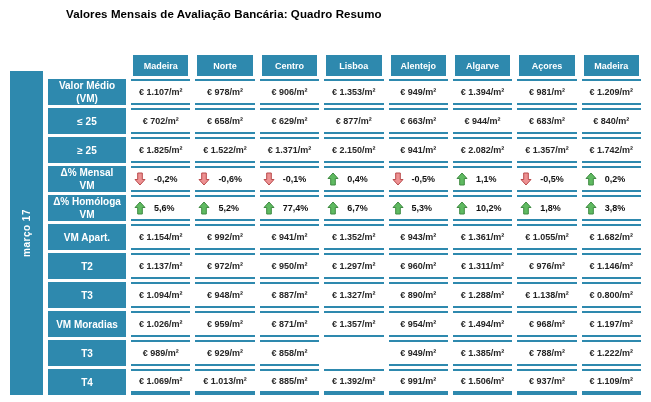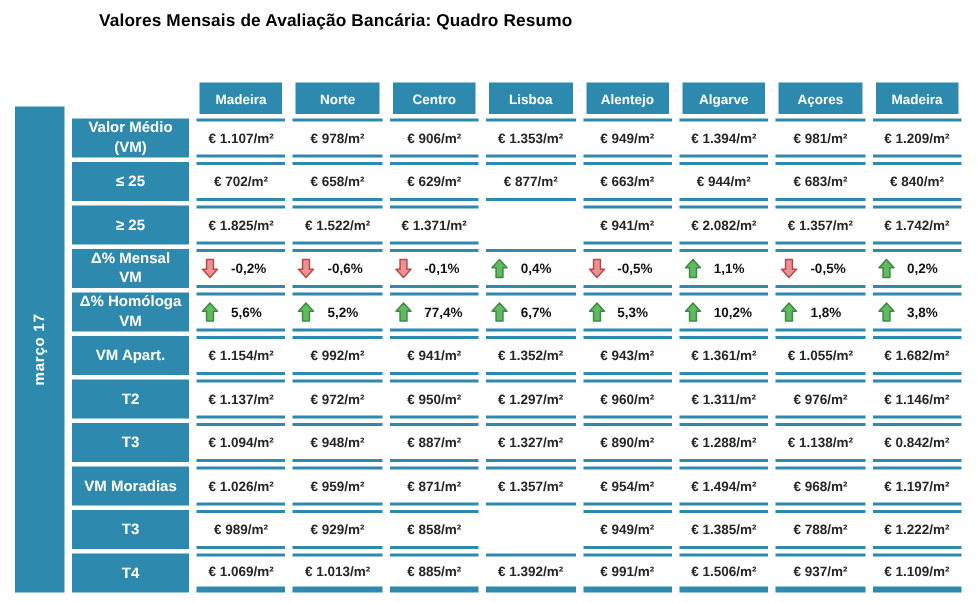--- a/index.html
+++ b/index.html
@@ -82,20 +82,21 @@
     <div class="cell" style="grid-area: 3 / 5;">€ 629/m²</div>
     <div class="cell" style="grid-area: 3 / 6;">€ 877/m²</div>
     <div class="cell" style="grid-area: 3 / 7;">€ 663/m²</div>
     <div class="cell" style="grid-area: 3 / 8;">€ 944/m²</div>
     <div class="cell" style="grid-area: 3 / 9;">€ 683/m²</div>
     <div class="cell" style="grid-area: 3 / 10;">€ 840/m²</div>
     <div class="row-label" style="grid-row: 4;">≥ 25</div>
     <div class="cell" style="grid-area: 4 / 3;">€ 1.825/m²</div>
     <div class="cell" style="grid-area: 4 / 4;">€ 1.522/m²</div>
     <div class="cell" style="grid-area: 4 / 5;">€ 1.371/m²</div>
+    <div class="cell" style="grid-area: 4 / 6;">€ 2.150/m²</div>
     <div class="cell" style="grid-area: 4 / 7;">€ 941/m²</div>
     <div class="cell" style="grid-area: 4 / 8;">€ 2.082/m²</div>
     <div class="cell" style="grid-area: 4 / 9;">€ 1.357/m²</div>
     <div class="cell" style="grid-area: 4 / 10;">€ 1.742/m²</div>
     <div class="row-label" style="grid-row: 5;">Δ% Mensal VM</div>
     <div class="cell delta" style="grid-area: 5 / 3;">
       <span class="trend-icon">
         <svg width="12" height="14" viewBox="0 0 12 14">
           <path d="M6 13 L1 7.5 H3.7 V1 H8.3 V7.5 H11 Z" fill="#ED9192" stroke="#B94A4B" stroke-width="1" stroke-linejoin="round"></path>
         </svg>
@@ -242,21 +243,21 @@
     <div class="cell" style="grid-area: 8 / 9; text-align: right;">€ 976/m²</div>
     <div class="cell" style="grid-area: 8 / 10;">€ 1.146/m²</div>
     <div class="row-label" style="grid-row: 9;">T3</div>
     <div class="cell" style="grid-area: 9 / 3;">€ 1.094/m²</div>
     <div class="cell" style="grid-area: 9 / 4;">€ 948/m²</div>
     <div class="cell" style="grid-area: 9 / 5;">€ 887/m²</div>
     <div class="cell" style="grid-area: 9 / 6;">€ 1.327/m²</div>
     <div class="cell" style="grid-area: 9 / 7;">€ 890/m²</div>
     <div class="cell" style="grid-area: 9 / 8;">€ 1.288/m²</div>
     <div class="cell" style="grid-area: 9 / 9;">€ 1.138/m²</div>
-    <div class="cell" style="grid-area: 9 / 10;">€ 0.842/m²</div>
+    <div class="cell" style="grid-area: 9 / 10;">€ 0.800/m²</div>
     <div class="row-label" style="grid-row: 10;">VM Moradias</div>
     <div class="cell" style="grid-area: 10 / 3;">€ 1.026/m²</div>
     <div class="cell" style="grid-area: 10 / 4;">€ 959/m²</div>
     <div class="cell" style="grid-area: 10 / 5;">€ 871/m²</div>
     <div class="cell" style="grid-area: 10 / 6;">€ 1.357/m²</div>
     <div class="cell" style="grid-area: 10 / 7;">€ 954/m²</div>
     <div class="cell" style="grid-area: 10 / 8;">€ 1.494/m²</div>
     <div class="cell" style="grid-area: 10 / 9;">€ 968/m²</div>
     <div class="cell" style="grid-area: 10 / 10;">€ 1.197/m²</div>
     <div class="row-label" style="grid-row: 11;">T3</div>

